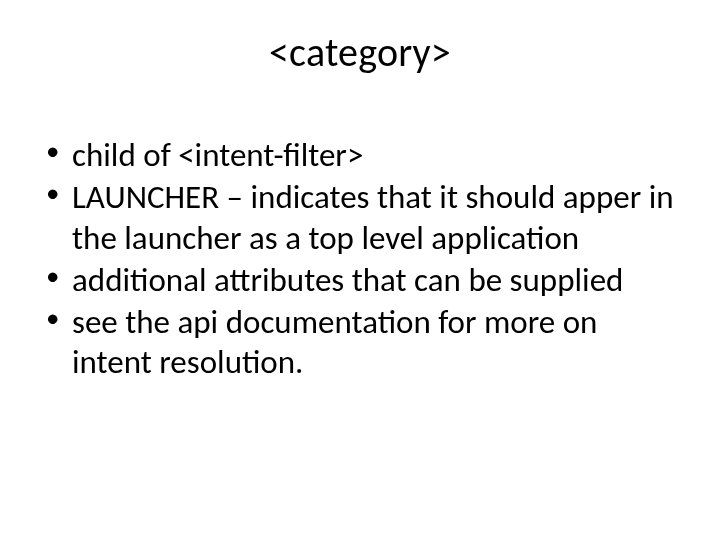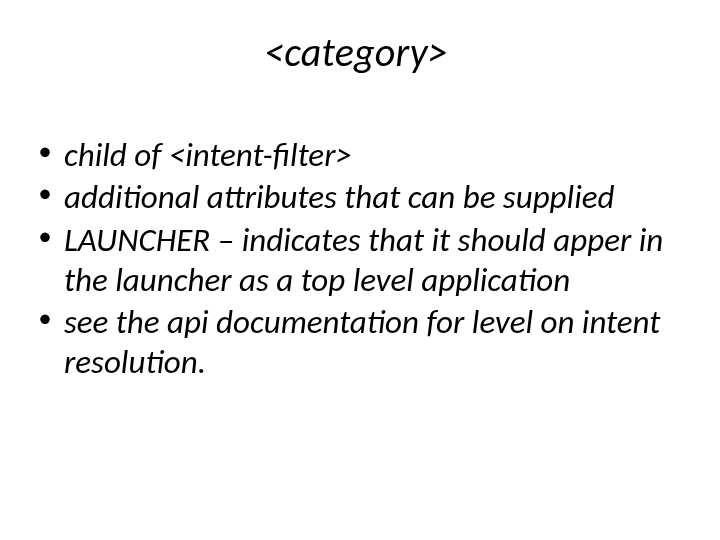--- a/index.html
+++ b/index.html
@@ -1,29 +1,29 @@
 <!DOCTYPE html>
 <html><head>
   <meta charset="utf-8">
   <style>
     * { margin: 0; padding: 0; box-sizing: border-box; }
     html, body { width: 720px; height: 540px; background: #fff; font-family: Calibri, "Segoe UI", Arial, sans-serif; color: #000; }
-    .slide { width: 720px; height: 437px; padding: 24px 36px 0 28px; font-style: italic; }
+    .slide { width: 720px; height: 437px; padding: 24px 36px 0 36px; }
     .title { font-size: 40px; font-weight: 400; text-align: center; margin-top: 4px; margin-bottom: 58px; letter-spacing: 0.2px; }
     .body { padding: 0 6px; }
     ul.bullets { list-style: none; }
     ul.bullets li { position: relative; padding-left: 30px; font-size: 33px; line-height: 1.22; margin-bottom: 2px; }
     ul.bullets li::before { content: "•"; position: absolute; left: 4px; top: 0; font-size: 27px; line-height: 1.22; }
   </style>
 </head>
 <body>
 
 <div class="slide">
   <h1 class="title">&lt;category&gt;</h1>
   <div class="body">
     <ul class="bullets">
       <li>child of &lt;intent-filter&gt;</li>
+      <li>LAUNCHER – indicates that it should apper in the launcher as a top level application</li>
       <li>additional attributes that can be supplied</li>
-      <li>LAUNCHER – indicates that it should apper in the launcher as a top level application</li>
-      <li>see the api documentation for level on intent resolution.</li>
+      <li>see the api documentation for more on intent resolution.</li>
     </ul>
   </div>
 </div>
 
 </body></html>

